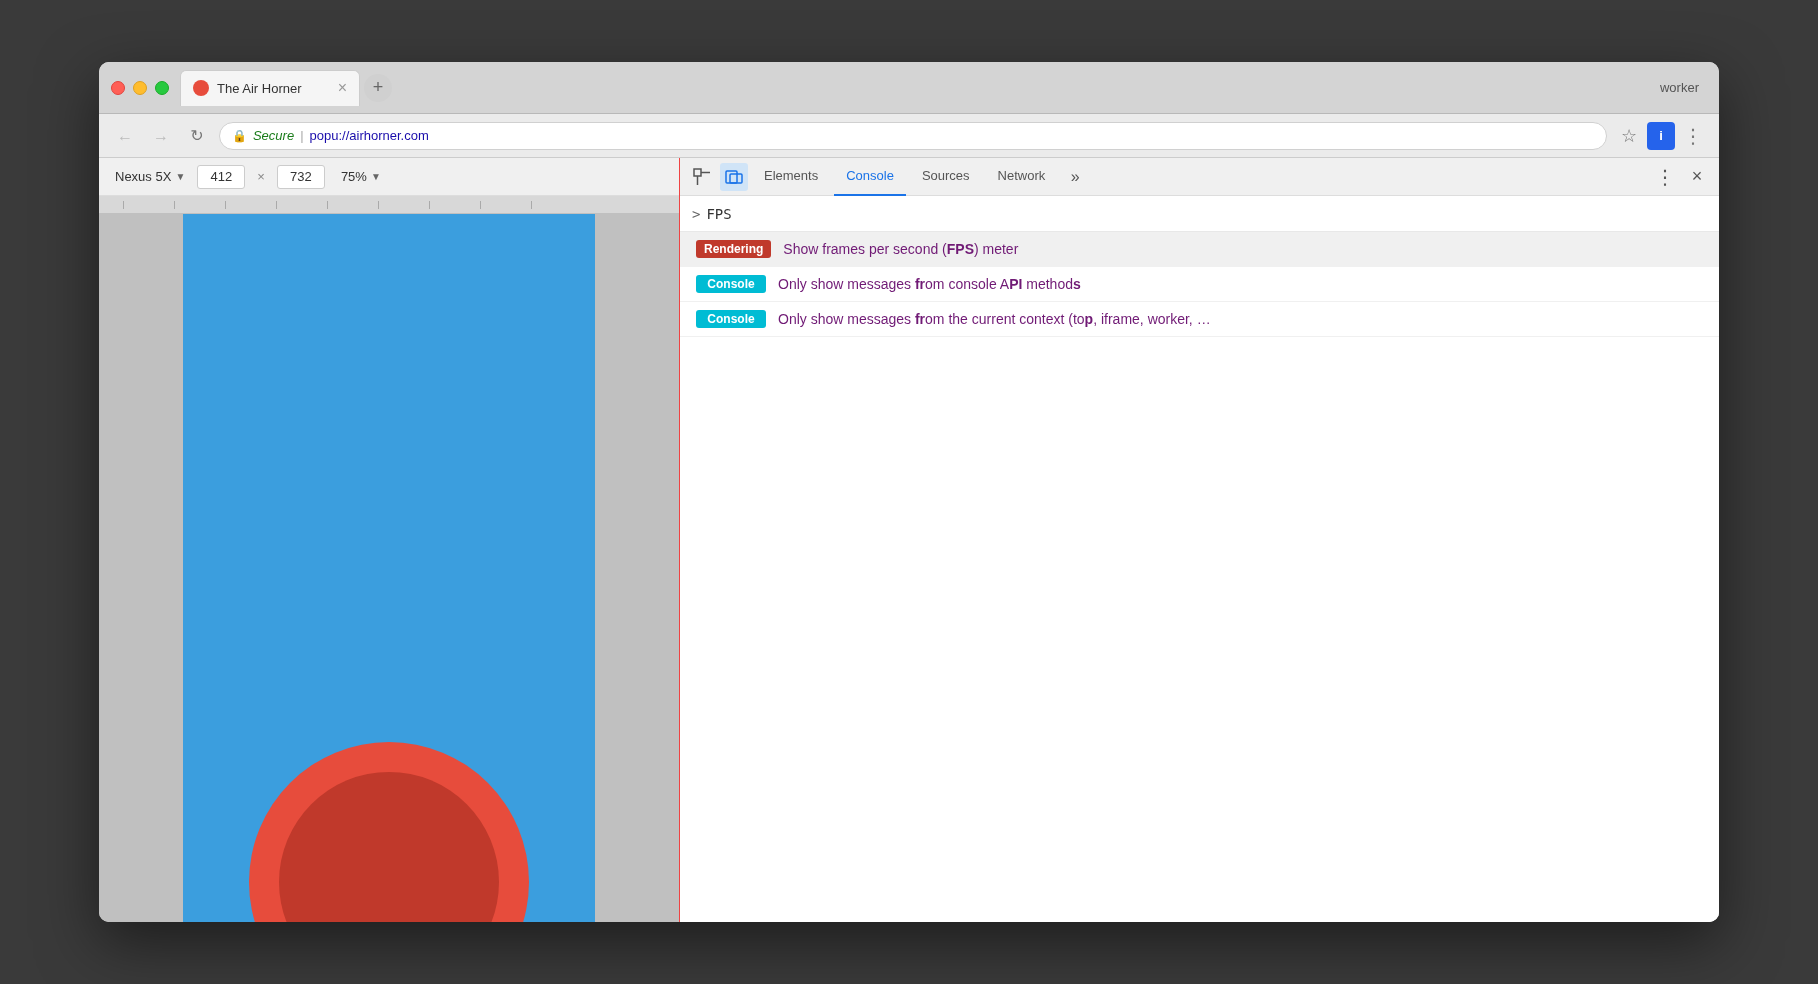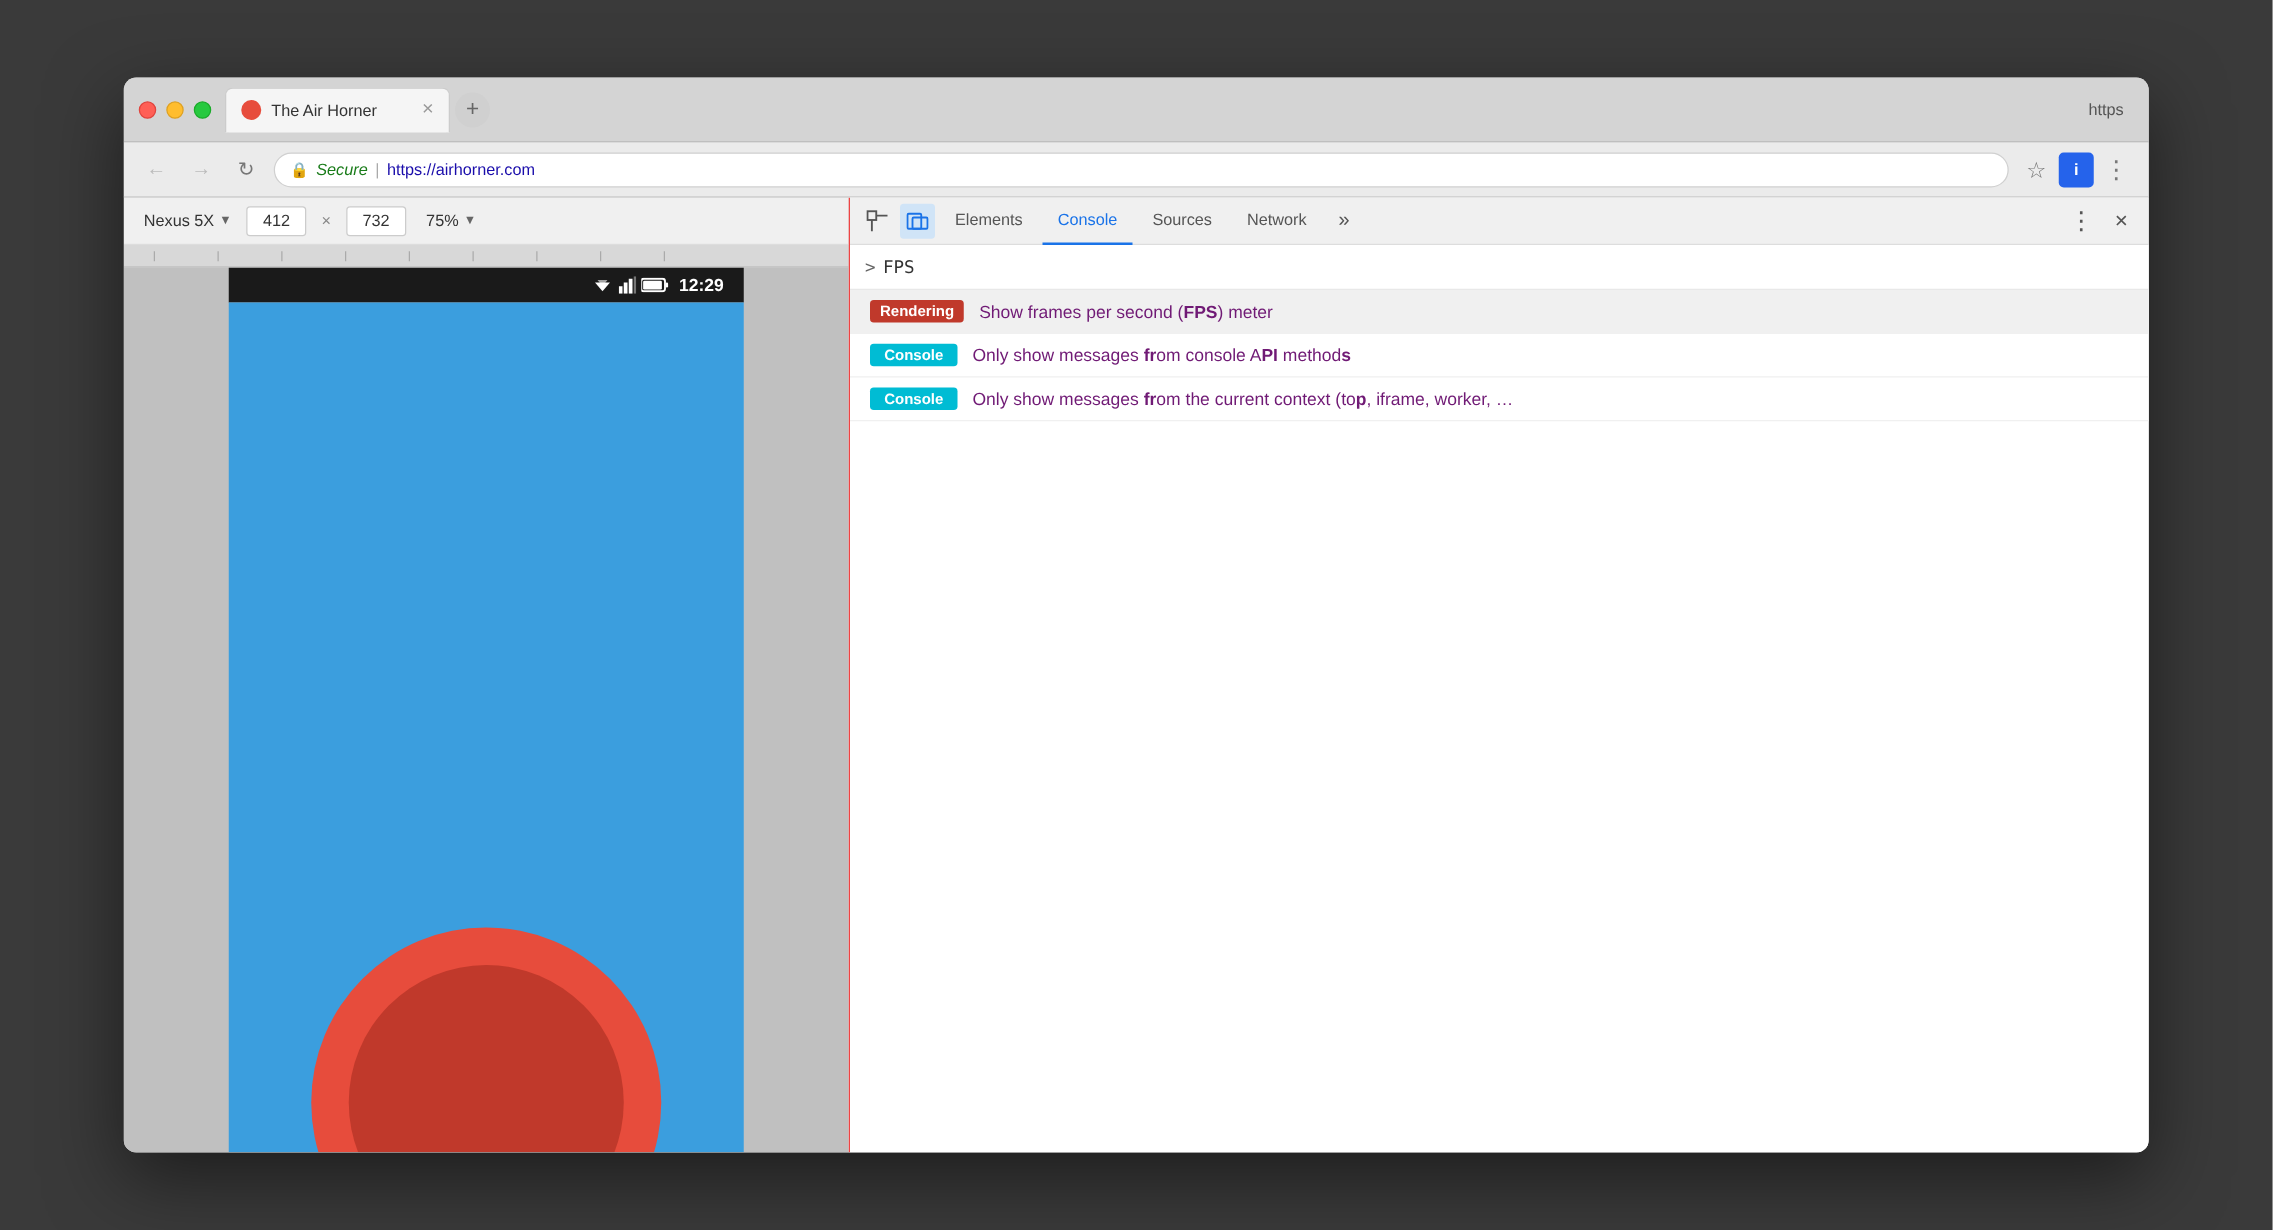--- a/index.html
+++ b/index.html
@@ -455,38 +455,38 @@
       <div class="traffic-light tl-green"></div>
     </div>
     <div class="tab-bar">
       <div class="tab">
         <div class="tab-favicon"></div>
         <span class="tab-title">The Air Horner</span>
         <span class="tab-close">×</span>
       </div>
       <div class="new-tab-btn">+</div>
     </div>
-    <div class="google-text">https</div>
+    <div class="google-text">worker</div>
   </div>
 
   <div class="address-bar">
     <div class="nav-btn disabled">
       <span>←</span>
     </div>
     <div class="nav-btn disabled">
       <span>→</span>
     </div>
     <div class="nav-btn">
       <span>↻</span>
     </div>
     <div class="address-input">
       <span class="secure-icon">🔒</span>
       <span class="secure-text">Secure</span>
       <span class="address-separator">|</span>
-      <span class="address-url">https://airhorner.com</span>
+      <span class="address-url">popu://airhorner.com</span>
     </div>
     <div class="address-actions">
       <div class="star-btn">
         <span>☆</span>
       </div>
       <div class="ext-btn">
         <span class="ext-letter">i</span>
       </div>
       <div class="menu-btn">
         <span>⋮</span>
@@ -521,40 +521,20 @@
           <div class="ruler-mark"></div>
           <div class="ruler-mark"></div>
           <div class="ruler-mark"></div>
           <div class="ruler-mark"></div>
           <div class="ruler-mark"></div>
         </div>
       </div>
 
       <div class="viewport-content">
         <div class="phone-screen">
-          <div class="phone-status-bar">
-            <div class="status-icons">
-              <svg width="18" height="14" viewBox="0 0 18 14">
-                <polygon points="9,12 15,5 3,5" fill="white"></polygon>
-                <polygon points="9,8 13,3 5,3" fill="white" opacity="0.6"></polygon>
-              </svg>
-              <svg width="14" height="14" viewBox="0 0 14 14">
-                <rect x="0" y="8" width="3" height="6" fill="white"></rect>
-                <rect x="4" y="5" width="3" height="9" fill="white"></rect>
-                <rect x="8" y="2" width="3" height="12" fill="white"></rect>
-                <rect x="12" y="0" width="2" height="14" fill="white" opacity="0.4"></rect>
-              </svg>
-              <svg width="22" height="12" viewBox="0 0 22 12">
-                <rect x="0" y="1" width="19" height="10" rx="2" stroke="white" stroke-width="1.5" fill="none"></rect>
-                <rect x="19.5" y="4" width="2" height="4" rx="1" fill="white"></rect>
-                <rect x="1.5" y="2.5" width="15" height="7" rx="1" fill="white"></rect>
-              </svg>
-            </div>
-            <span class="status-time">12:29</span>
-          </div>
           <div class="phone-body">
             <div class="horn-circle">
               <div class="horn-inner"></div>
             </div>
           </div>
         </div>
       </div>
     </div>
 
     <div class="devtools-panel">

